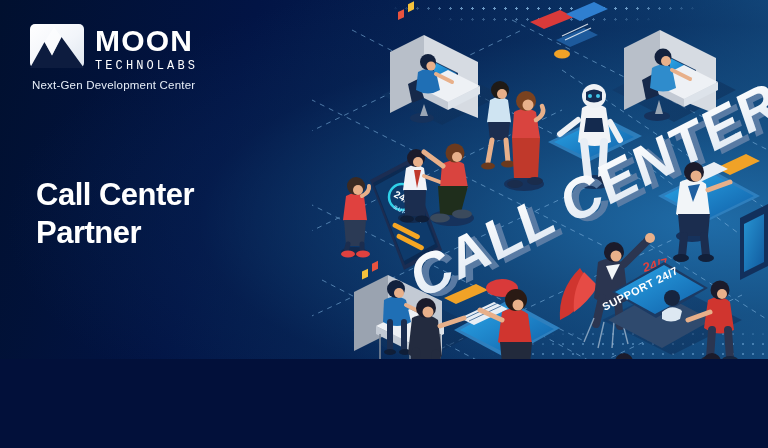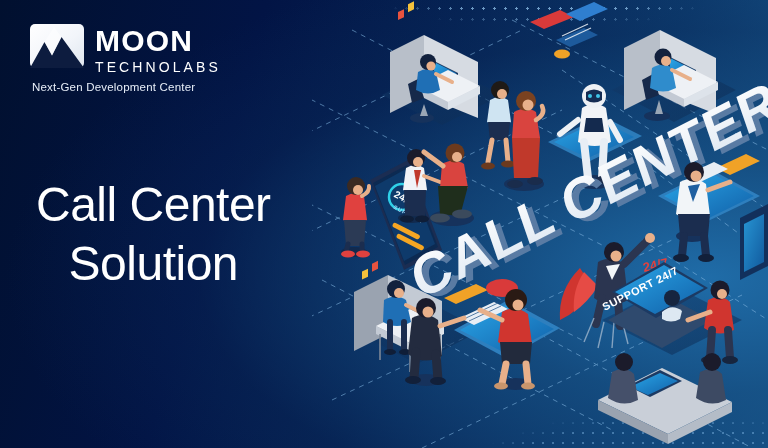--- a/index.html
+++ b/index.html
@@ -2,21 +2,21 @@
 <html><head>
 <meta charset="utf-8">
 <style>
   html,body{margin:0;padding:0;}
   body{
     width:768px;height:448px;overflow:hidden;
     font-family:"Liberation Sans", sans-serif;
     background:#02103a;
   }
   .banner{
-    position:relative;width:768px;height:448px;overflow:hidden;
+    position:relative;width:768px;height:359px;overflow:hidden;
     background:
       radial-gradient(120% 100% at 92% 62%, rgba(32,110,170,0.95) 0%, rgba(22,80,132,0.75) 26%, rgba(10,42,90,0.35) 55%, rgba(2,16,58,0) 76%),
       linear-gradient(105deg,#01102f 0%,#021445 30%,#052253 52%,#0d3d70 78%,#1a5c92 100%);
   }
 
   
   .dots{position:absolute;pointer-events:none;}
   .dots-top{
     top:-118px;left:236px;width:620px;height:300px;
     background-image:radial-gradient(rgba(150,200,240,0.85) 1.1px, transparent 1.4px);
@@ -37,33 +37,32 @@
   
   .logo{position:absolute;left:30px;top:24px;width:230px;}
   .logo-row{display:flex;align-items:flex-start;gap:11px;}
   .logo-mark{width:54px;height:44px;flex:0 0 auto;}
   .logo-words{display:flex;flex-direction:column;line-height:1;padding-top:2px;}
   .logo-moon{
     color:#ffffff;font-size:30px;font-weight:700;letter-spacing:1.2px;
     font-family:"Liberation Sans", sans-serif;
   }
   .logo-tech{
-    color:#ffffff;font-size:14px;font-weight:400;letter-spacing:3.1px;margin-top:4px;
+    color:#ffffff;font-size:12px;font-weight:400;letter-spacing:3.1px;margin-top:4px;font-family:Liberation Mono, monospace;
   }
   .logo-tag{
     color:#e7eef8;font-size:11.5px;letter-spacing:.2px;margin-top:7px;margin-left:2px;
     white-space:nowrap;
   }
 
   
   .headline{
     position:absolute;left:36px;top:176px;
-    color:#ffffff;font-size:48px;font-weight:400;line-height:1.22;
+    color:#ffffff;font-size:31px;font-weight:700;line-height:1.22;
     letter-spacing:-0.5px;
-    text-align:center;
   }
   .headline .l2{display:block;}
 
   
   .illo{position:absolute;left:312px;top:0;width:456px;height:448px;}
   .illo svg{display:block;width:100%;height:100%;}
 </style>
 </head>
 <body>
 
@@ -89,21 +88,21 @@
       <div class="logo-words">
         <span class="logo-moon">MOON</span>
         <span class="logo-tech">TECHNOLABS</span>
       </div>
     </div>
     <div class="logo-tag">Next-Gen Development Center</div>
   </div>
 
   <div class="headline">
     <span class="l1">Call Center</span>
-    <span class="l2">Solution</span>
+    <span class="l2">Partner</span>
   </div>
 
   <div class="illo">
     <svg viewBox="0 0 456 448" xmlns="http://www.w3.org/2000/svg">
       <defs>
         <linearGradient id="scr" x1="0" y1="0" x2="1" y2="1">
           <stop offset="0" stop-color="#2aa6e8"></stop>
             <stop offset="1" stop-color="#1160a8"></stop>
         </linearGradient>
         <linearGradient id="iso" x1="0" y1="0" x2="0" y2="1">

